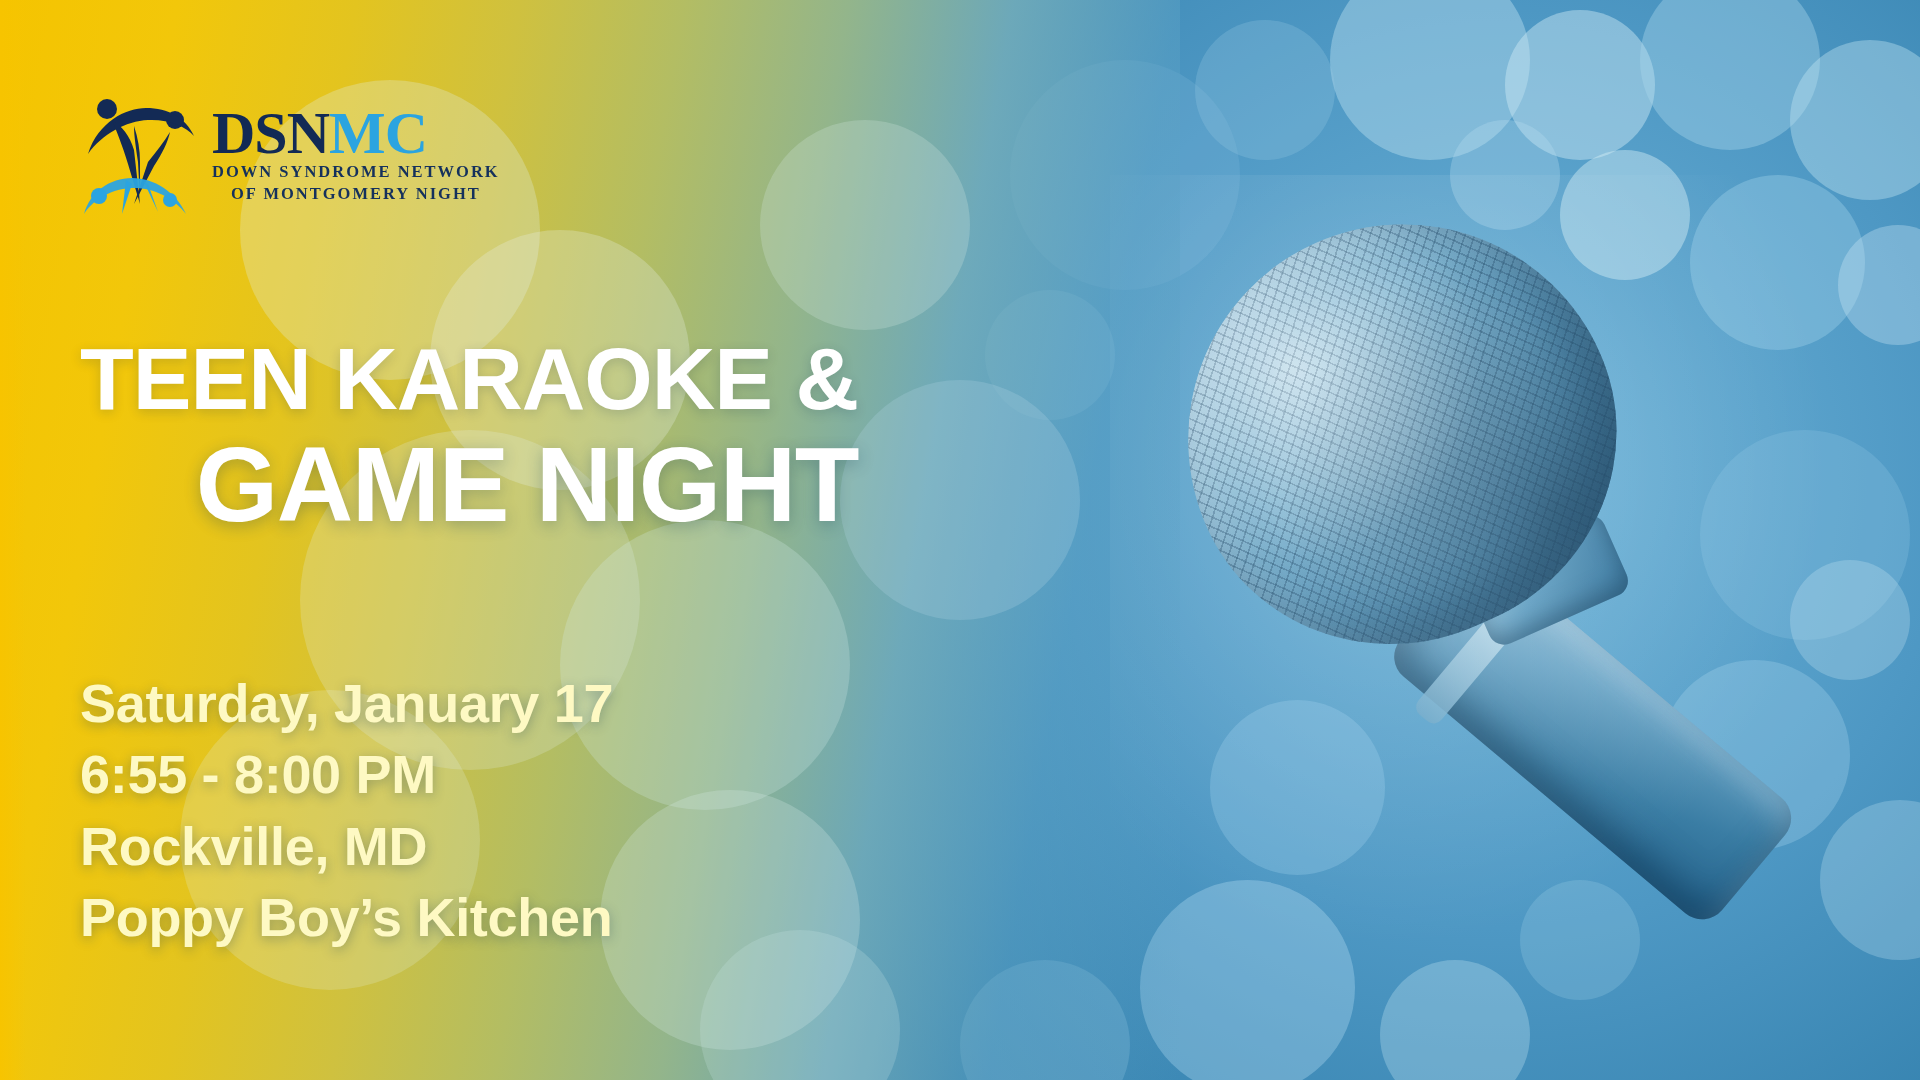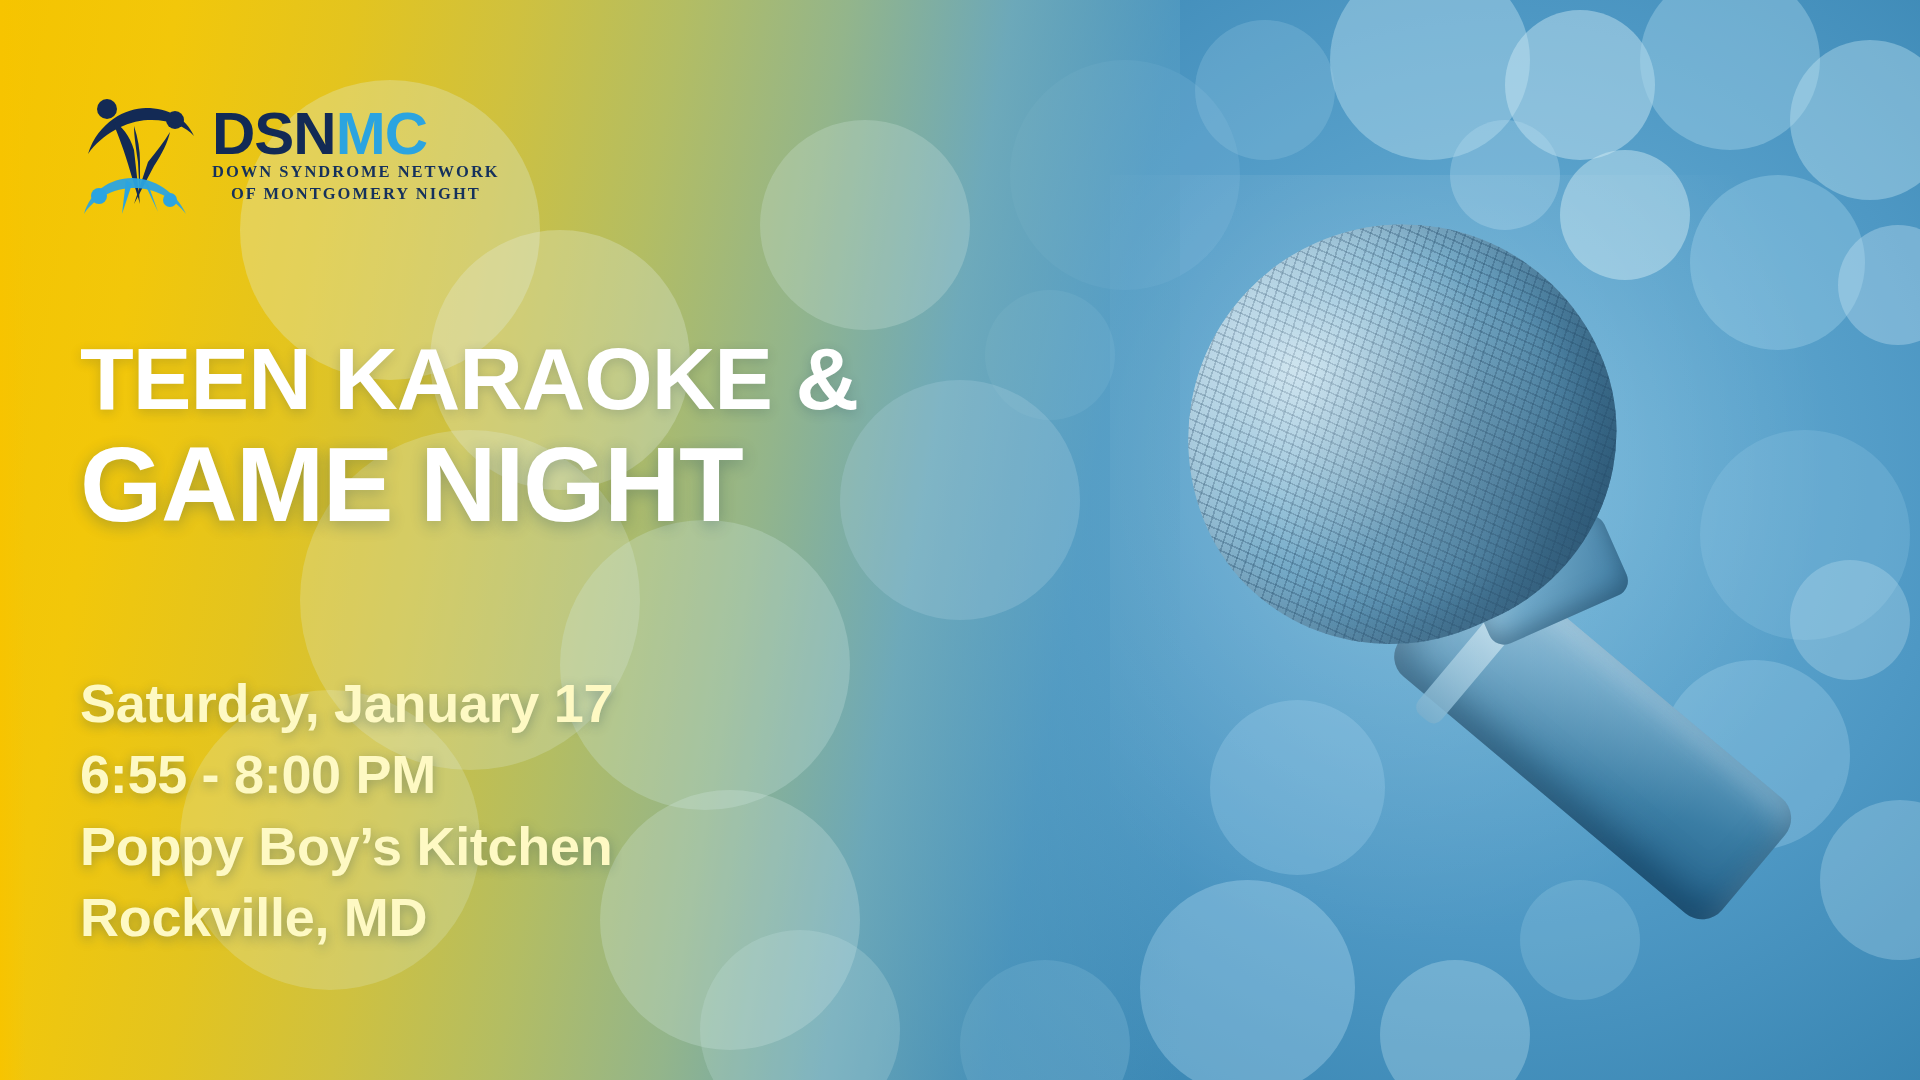--- a/index.html
+++ b/index.html
@@ -134,21 +134,21 @@
 
   
   .content{ position:absolute; left:0; top:0; width:1920px; height:1080px; }
 
   
   .logo{ position:absolute; left:82px; top:92px; display:flex; align-items:flex-start; }
   .logo-mark{ width:118px; height:122px; flex:0 0 auto; }
   .logo-text{ margin-left:12px; padding-top:14px; }
   .logo-word{
     font-size:60px; font-weight:bold; letter-spacing:-1px; line-height:.92;
-    font-family:Liberation Sans, sans-serif;
+    font-family:Liberation Serif, serif;
   }
   .logo-dsn{ color:#122a55; }
   .logo-mc{ color:#2ba4e0; }
   .logo-tag{
     margin-top:7px;
     color:#15315c;
     font-family:"Liberation Serif", serif;
     font-size:16.5px; font-weight:bold; letter-spacing:2.0px; line-height:1.34;
     text-align:center;
   }
@@ -157,20 +157,21 @@
   .headline{ position:absolute; left:80px; top:335px; }
   .h-line1{
     font-size:88px; font-weight:bold; letter-spacing:-1px;
     color:#ffffff; line-height:1.0;
     text-shadow:0 3px 12px rgba(10,40,70,.18);
   }
   .h-line2{
     font-size:106px; font-weight:bold; letter-spacing:-1.5px;
     color:#ffffff; line-height:1.0; margin-top:8px;
     text-shadow:0 4px 16px rgba(18,58,90,.30);
+    text-align:right;
   }
 
   
   .details{ position:absolute; left:80px; top:668px; }
   .d-line{
     font-size:54px; font-weight:bold; color:#fef9c3;
     line-height:1.32; letter-spacing:-0.3px;
     text-shadow:0 3px 12px rgba(20,60,92,.34);
     white-space:nowrap;
   }
@@ -261,18 +262,18 @@
     </div>
 
     <div class="headline">
       <div class="h-line1">TEEN KARAOKE &amp;</div>
       <div class="h-line2">GAME NIGHT</div>
     </div>
 
     <div class="details">
       <div class="d-line">Saturday, January 17</div>
       <div class="d-line">6:55 - 8:00 PM</div>
+      <div class="d-line">Rockville, MD</div>
       <div class="d-line">Poppy Boy’s Kitchen</div>
-      <div class="d-line">Rockville, MD</div>
     </div>
 
   </div>
 </div>
 
 </body></html>

